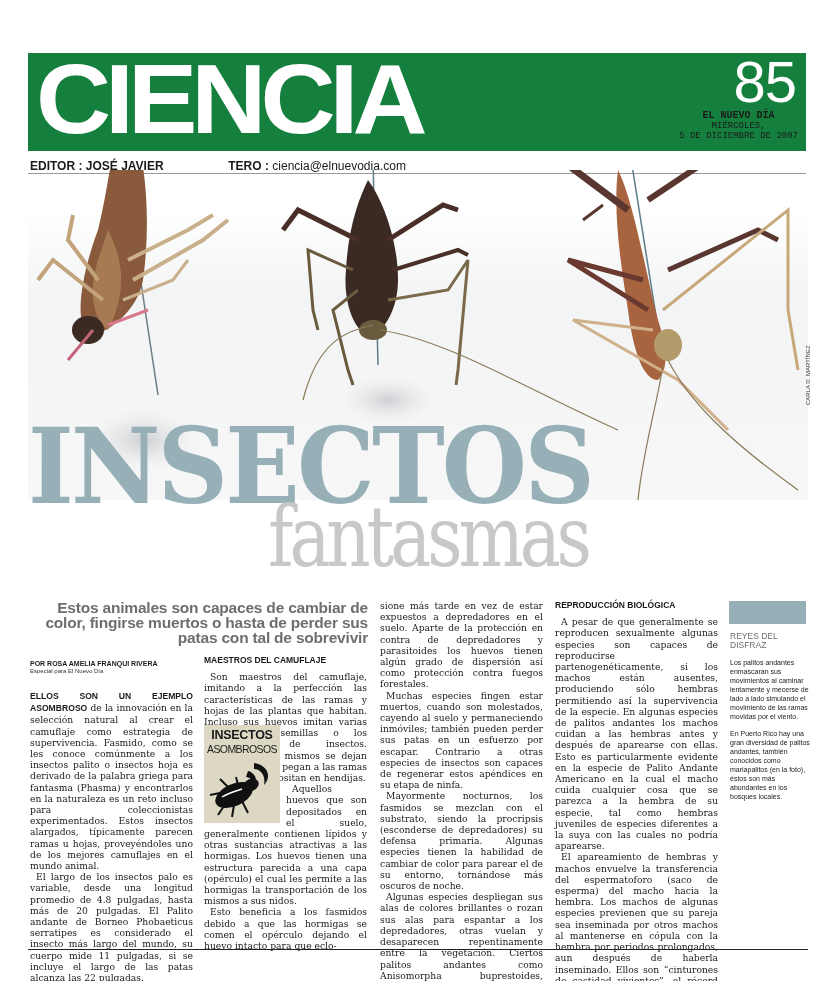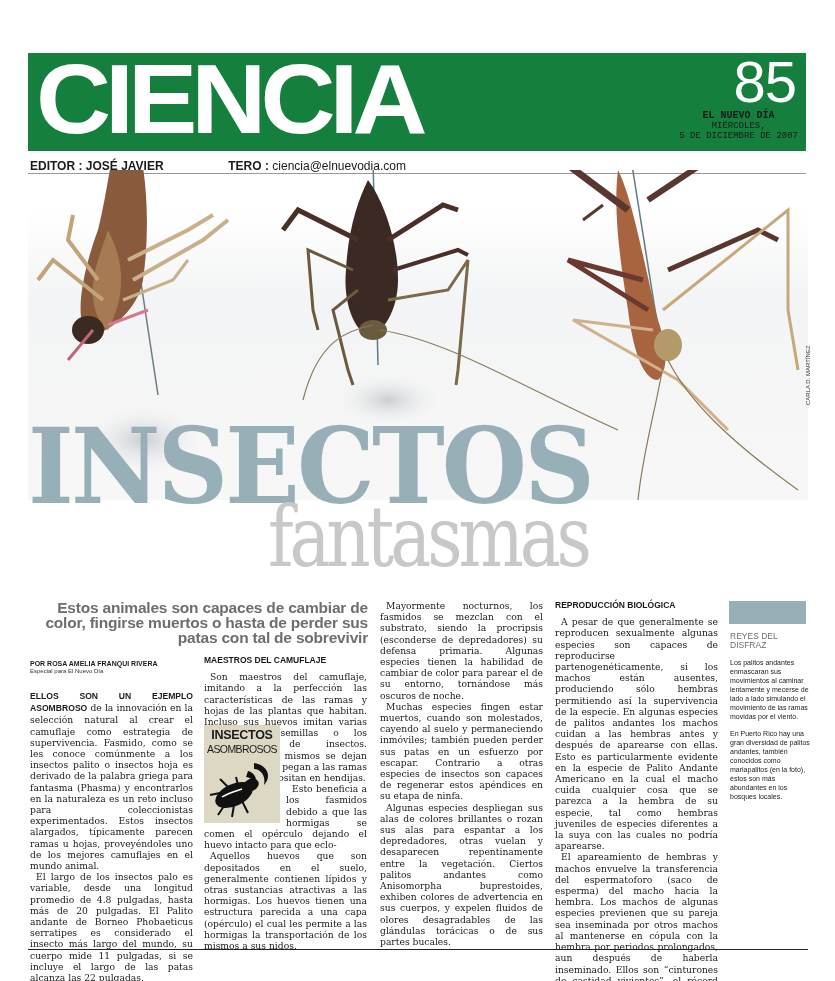--- a/index.html
+++ b/index.html
@@ -166,27 +166,28 @@
     <div class="t2">ASOMBROSOS</div>
     <svg width="68" height="60" viewBox="0 0 68 60">
       <path d="M46 4 C60 6 64 18 56 26 C58 16 52 10 46 10Z" fill="#111"></path>
       <path d="M40 12 C48 14 50 22 46 28 C46 22 42 18 38 18Z" fill="#111"></path>
       <ellipse cx="26" cy="36" rx="20" ry="11" transform="rotate(-25 26 36)" fill="#111"></ellipse>
       <ellipse cx="43" cy="26" rx="8" ry="6" transform="rotate(-25 43 26)" fill="#111"></ellipse>
       <path d="M14 38 C20 34 28 32 34 30" stroke="#fff" stroke-width="1.5" fill="none"></path>
       <path d="M18 44 L10 56 M26 46 L24 58 M34 42 L40 54 M12 34 L2 36 M20 28 L12 20 M30 26 L28 18" stroke="#111" stroke-width="2" fill="none"></path>
     </svg>
   </div>
+  <p>Aquellos huevos que son depositados en el suelo, generalmente contienen lípidos y otras sustancias atractivas a las hormigas. Los huevos tienen una estructura parecida a una capa (opérculo) el cual les permite a las hormigas la transportación de los mismos a sus nidos.</p>
   <p>Esto beneficia a los fasmidos debido a que las hormigas se comen el opérculo dejando el huevo intacto para que eclo-</p>
-  <p>Aquellos huevos que son depositados en el suelo, generalmente contienen lípidos y otras sustancias atractivas a las hormigas. Los huevos tienen una estructura parecida a una capa (opérculo) el cual les permite a las hormigas la transportación de los mismos a sus nidos.</p>
 </div>
 
 <div class="col col3">
+  <p class="first">sione más tarde en vez de estar expuestos a depredadores en el suelo. Aparte de la protección en contra de depredadores y parasitoides los huevos tienen algún grado de dispersión así como protección contra fuegos forestales.</p>
+  <p>Muchas especies fingen estar muertos, cuando son molestados, cayendo al suelo y permaneciendo inmóviles; también pueden perder sus patas en un esfuerzo por escapar. Contrario a otras especies de insectos son capaces de regenerar estos apéndices en su etapa de ninfa.</p>
   <p>Mayormente nocturnos, los fasmidos se mezclan con el substrato, siendo la procripsis (esconderse de depredadores) su defensa primaria. Algunas especies tienen la habilidad de cambiar de color para parear el de su entorno, tornándose más oscuros de noche.</p>
-  <p>Muchas especies fingen estar muertos, cuando son molestados, cayendo al suelo y permaneciendo inmóviles; también pueden perder sus patas en un esfuerzo por escapar. Contrario a otras especies de insectos son capaces de regenerar estos apéndices en su etapa de ninfa.</p>
   <p>Algunas especies despliegan sus alas de colores brillantes o rozan sus alas para espantar a los depredadores, otras vuelan y desaparecen repentinamente entre la vegetación. Ciertos palitos andantes como Anisomorpha buprestoides, exhiben colores de advertencia en sus cuerpos, y expelen fluidos de olores desagradables de las glándulas torácicas o de sus partes bucales.</p>
 </div>
 
 <div class="col col4">
   <div class="subhead">REPRODUCCIÓN BIOLÓGICA</div>
   <p>A pesar de que generalmente se reproducen sexualmente algunas especies son capaces de reproducirse partenogenéticamente, si los machos están ausentes, produciendo sólo hembras permitiendo así la supervivencia de la especie. En algunas especies de palitos andantes los machos cuidan a las hembras antes y después de aparearse con ellas. Esto es particularmente evidente en la especie de Palito Andante Americano en la cual el macho cuida cualquier cosa que se parezca a la hembra de su especie, tal como hembras juveniles de especies diferentes a la suya con las cuales no podría aparearse.</p>
   <p>El apareamiento de hembras y machos envuelve la transferencia del espermatoforo (saco de esperma) del macho hacia la hembra. Los machos de algunas especies previenen que su pareja sea inseminada por otros machos al mantenerse en cópula con la hembra por periodos prolongados, aun después de haberla inseminado. Ellos son “cinturones de castidad vivientes”, el récord de la copulación más larga por insectos es de 79 días, y pertenece a una pareja de palitos andantes.</p>
 </div>
 
 <div class="sidebar-bar"></div>

